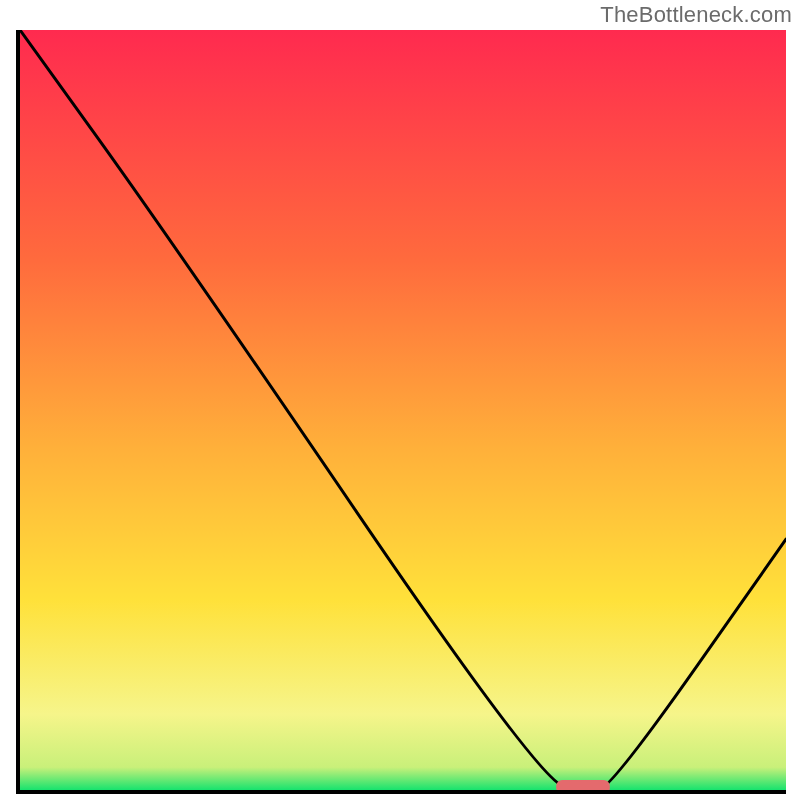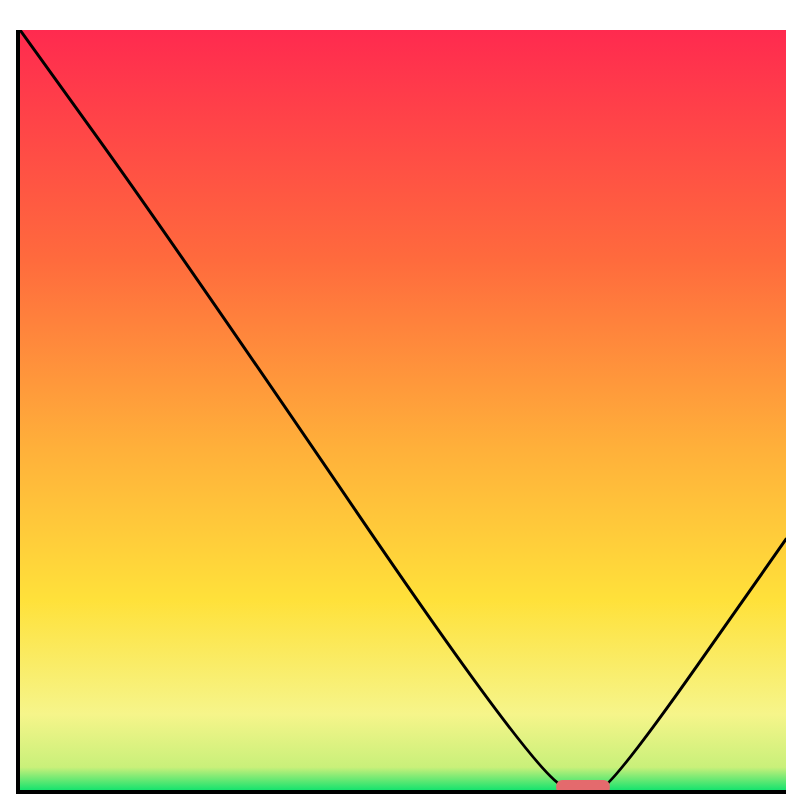--- a/index.html
+++ b/index.html
@@ -39,20 +39,21 @@
     left: 20px;
     top: 30px;
     width: 766px;
     height: 760px;
   }
 </style>
 </head>
 <body>
 
 <div class="root">
+  <div class="watermark">TheBottleneck.com</div>
 
   <div class="plot-frame"></div>
 
   <svg class="plot" viewBox="0 0 766 760" preserveAspectRatio="none">
     <defs>
       <linearGradient id="bg-grad" x1="0" y1="0" x2="0" y2="1">
         <stop offset="0%" stop-color="#ff2a4f"></stop>
         <stop offset="30%" stop-color="#ff6a3d"></stop>
         <stop offset="55%" stop-color="#ffb03a"></stop>
         <stop offset="75%" stop-color="#ffe13a"></stop>

